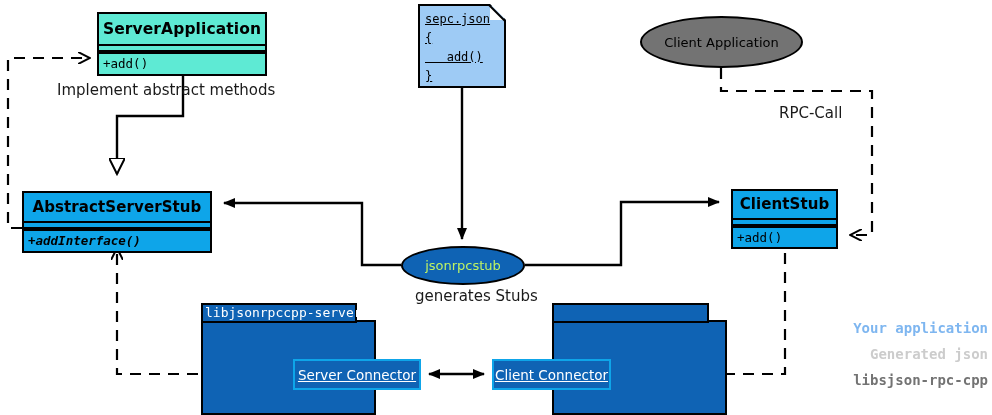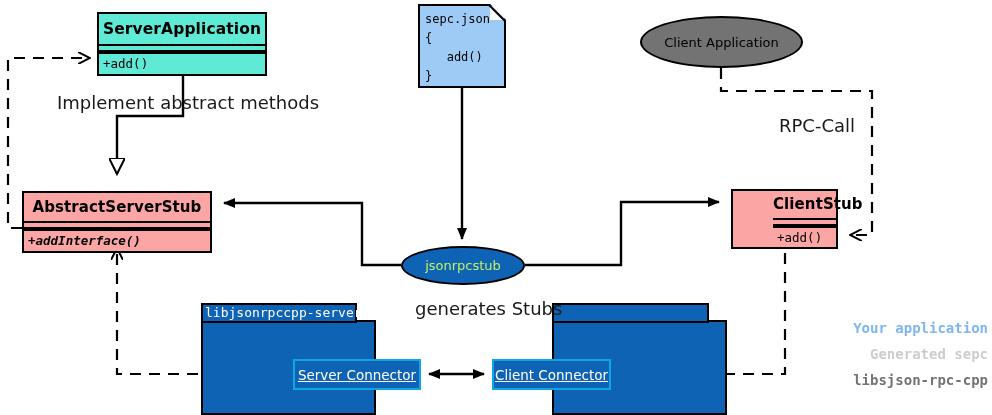--- a/index.html
+++ b/index.html
@@ -13,43 +13,43 @@
   .uml .title{font-weight:bold;font-size:15.5px;text-align:center;
               letter-spacing:.1px;line-height:24px;}
   .uml .sep{height:4px;border-top:2px solid #000;border-bottom:2px solid #000;
             box-sizing:content-box;}
   .uml .ops{font-family:"DejaVu Sans Mono","Liberation Mono",monospace;
             font-size:12.5px;line-height:19px;padding-left:4px;
             border-top:0;box-sizing:border-box;}
   .uml .ops.italic{font-style:italic;font-weight:bold;}
 
   .blue-fill{background:#5eead4;}
-  .gray-fill{background:#fca5a5;}
+  .gray-fill{background:#0ea5e9;}
 
   #server-application{left:97px;top:12px;width:170px;}
   #server-application .title{height:30px;line-height:30px;}
   #server-application .ops{height:22px;line-height:20px;border-top:2px solid #000;}
 
   #abstract-server-stub{left:22px;top:191px;width:190px;}
   #abstract-server-stub .title{height:28px;line-height:28px;font-size:15px;}
   #abstract-server-stub .ops{height:22px;line-height:20px;border-top:2px solid #000;}
 
-  #client-stub{left:731px;top:189px;width:107px;padding-left:40px;}
+  #client-stub{left:731px;top:189px;width:107px;}
   #client-stub .title{height:27px;line-height:27px;font-size:15px;}
   #client-stub .ops{height:21px;line-height:19px;border-top:2px solid #000;}
 
   
   #spec-note{position:absolute;left:418px;top:4px;width:88px;height:84px;}
   #spec-note .body{position:absolute;inset:0;background:#9ecbf5;
       border:2px solid #000;box-sizing:border-box;
       clip-path:polygon(0 0, calc(100% - 16px) 0, 100% 16px, 100% 100%, 0 100%);}
   #spec-note .fold{position:absolute;right:0;top:0;width:18px;height:18px;}
   #spec-note .txt{position:absolute;left:7px;top:6px;
       font-family:"DejaVu Sans Mono","Liberation Mono",monospace;
-      font-size:12px;line-height:19px;white-space:pre;color:#000;}
+      font-size:12px;line-height:19px;white-space:pre;color:#000;text-decoration:underline;}
 
   
   .ellipse{position:absolute;border:2px solid #000;border-radius:50%;
            box-sizing:border-box;display:flex;align-items:center;
            justify-content:center;text-align:center;}
   #client-application{left:640px;top:16px;width:163px;height:52px;
            background:#737373;font-size:13px;color:#000;}
   #jsonrpcstub{left:401px;top:246px;width:124px;height:39px;
            background:#0f63b4;color:#bef264;font-size:13px;}
 
@@ -71,21 +71,21 @@
   #pkg-client .body{top:17px;width:175px;height:95px;}
 
   .connector{position:absolute;background:#0f63b4;border:2px solid #0ea5e9;
       box-sizing:border-box;display:flex;align-items:center;justify-content:center;
       color:#ffffff;font-size:13.5px;z-index:4;}
   .connector span{text-decoration:underline;}
   #server-connector{left:293px;top:359px;width:128px;height:31px;}
   #client-connector{left:492px;top:359px;width:119px;height:31px;}
 
   
-  .lbl{position:absolute;font-size:18px;color:#1a1a1a;white-space:nowrap;margin-top:11px;}
+  .lbl{position:absolute;font-size:15px;color:#1a1a1a;white-space:nowrap;}
   #lbl-implement{left:57px;top:81px;}
   #lbl-rpccall{left:779px;top:104px;}
   #lbl-generates{left:415px;top:287px;}
 
   
   #legend{position:absolute;right:4px;top:315px;text-align:right;
       font-family:"DejaVu Sans Mono","Liberation Mono",monospace;
       font-size:14px;line-height:26px;}
   #legend .l1{color:#7eb6f0;font-weight:bold;}
   #legend .l2{color:#cccccc;font-weight:bold;}
@@ -197,17 +197,17 @@
   <div class="ellipse" id="jsonrpcstub">
     <span>jsonrpcstub</span>
   </div>
 
   <div class="lbl" id="lbl-implement">Implement abstract methods</div>
   <div class="lbl" id="lbl-rpccall">RPC-Call</div>
   <div class="lbl" id="lbl-generates">generates Stubs</div>
 
   <div id="legend">
     <div class="l1">Your application</div>
-    <div class="l2">Generated sepc</div>
+    <div class="l2">Generated json</div>
     <div class="l3">libsjson-rpc-cpp</div>
   </div>
 
 </div>
 
 </body></html>

